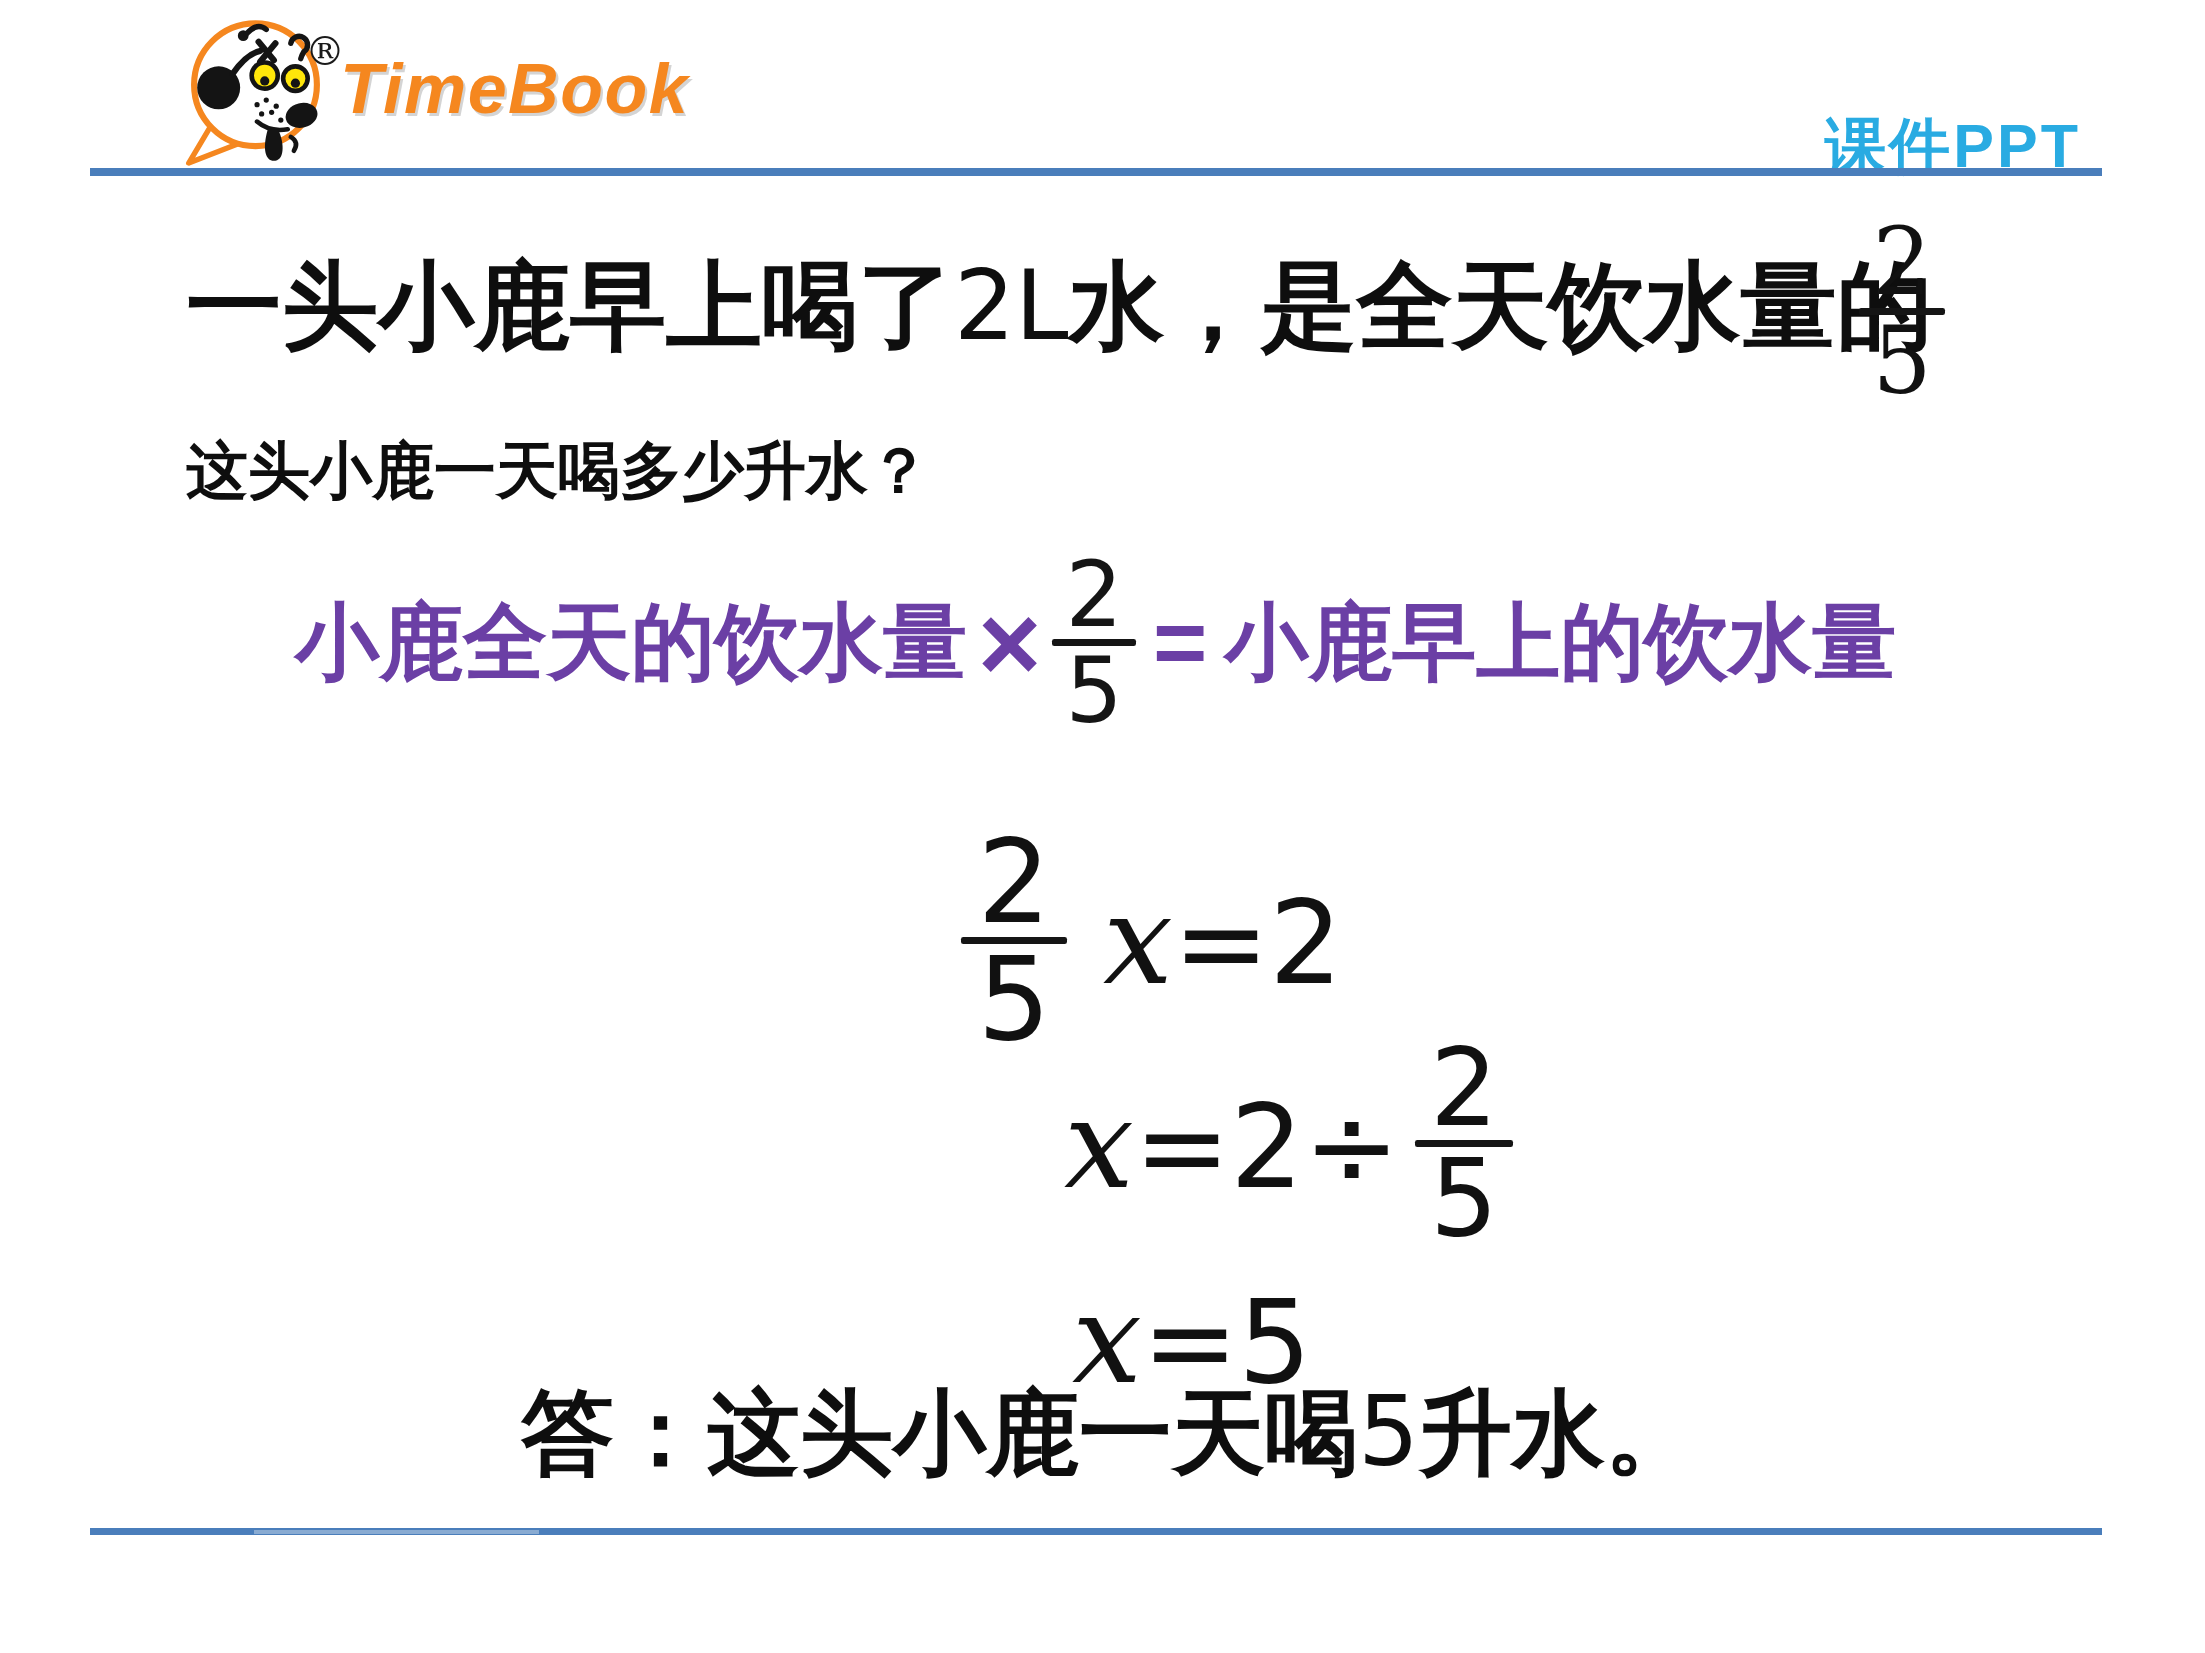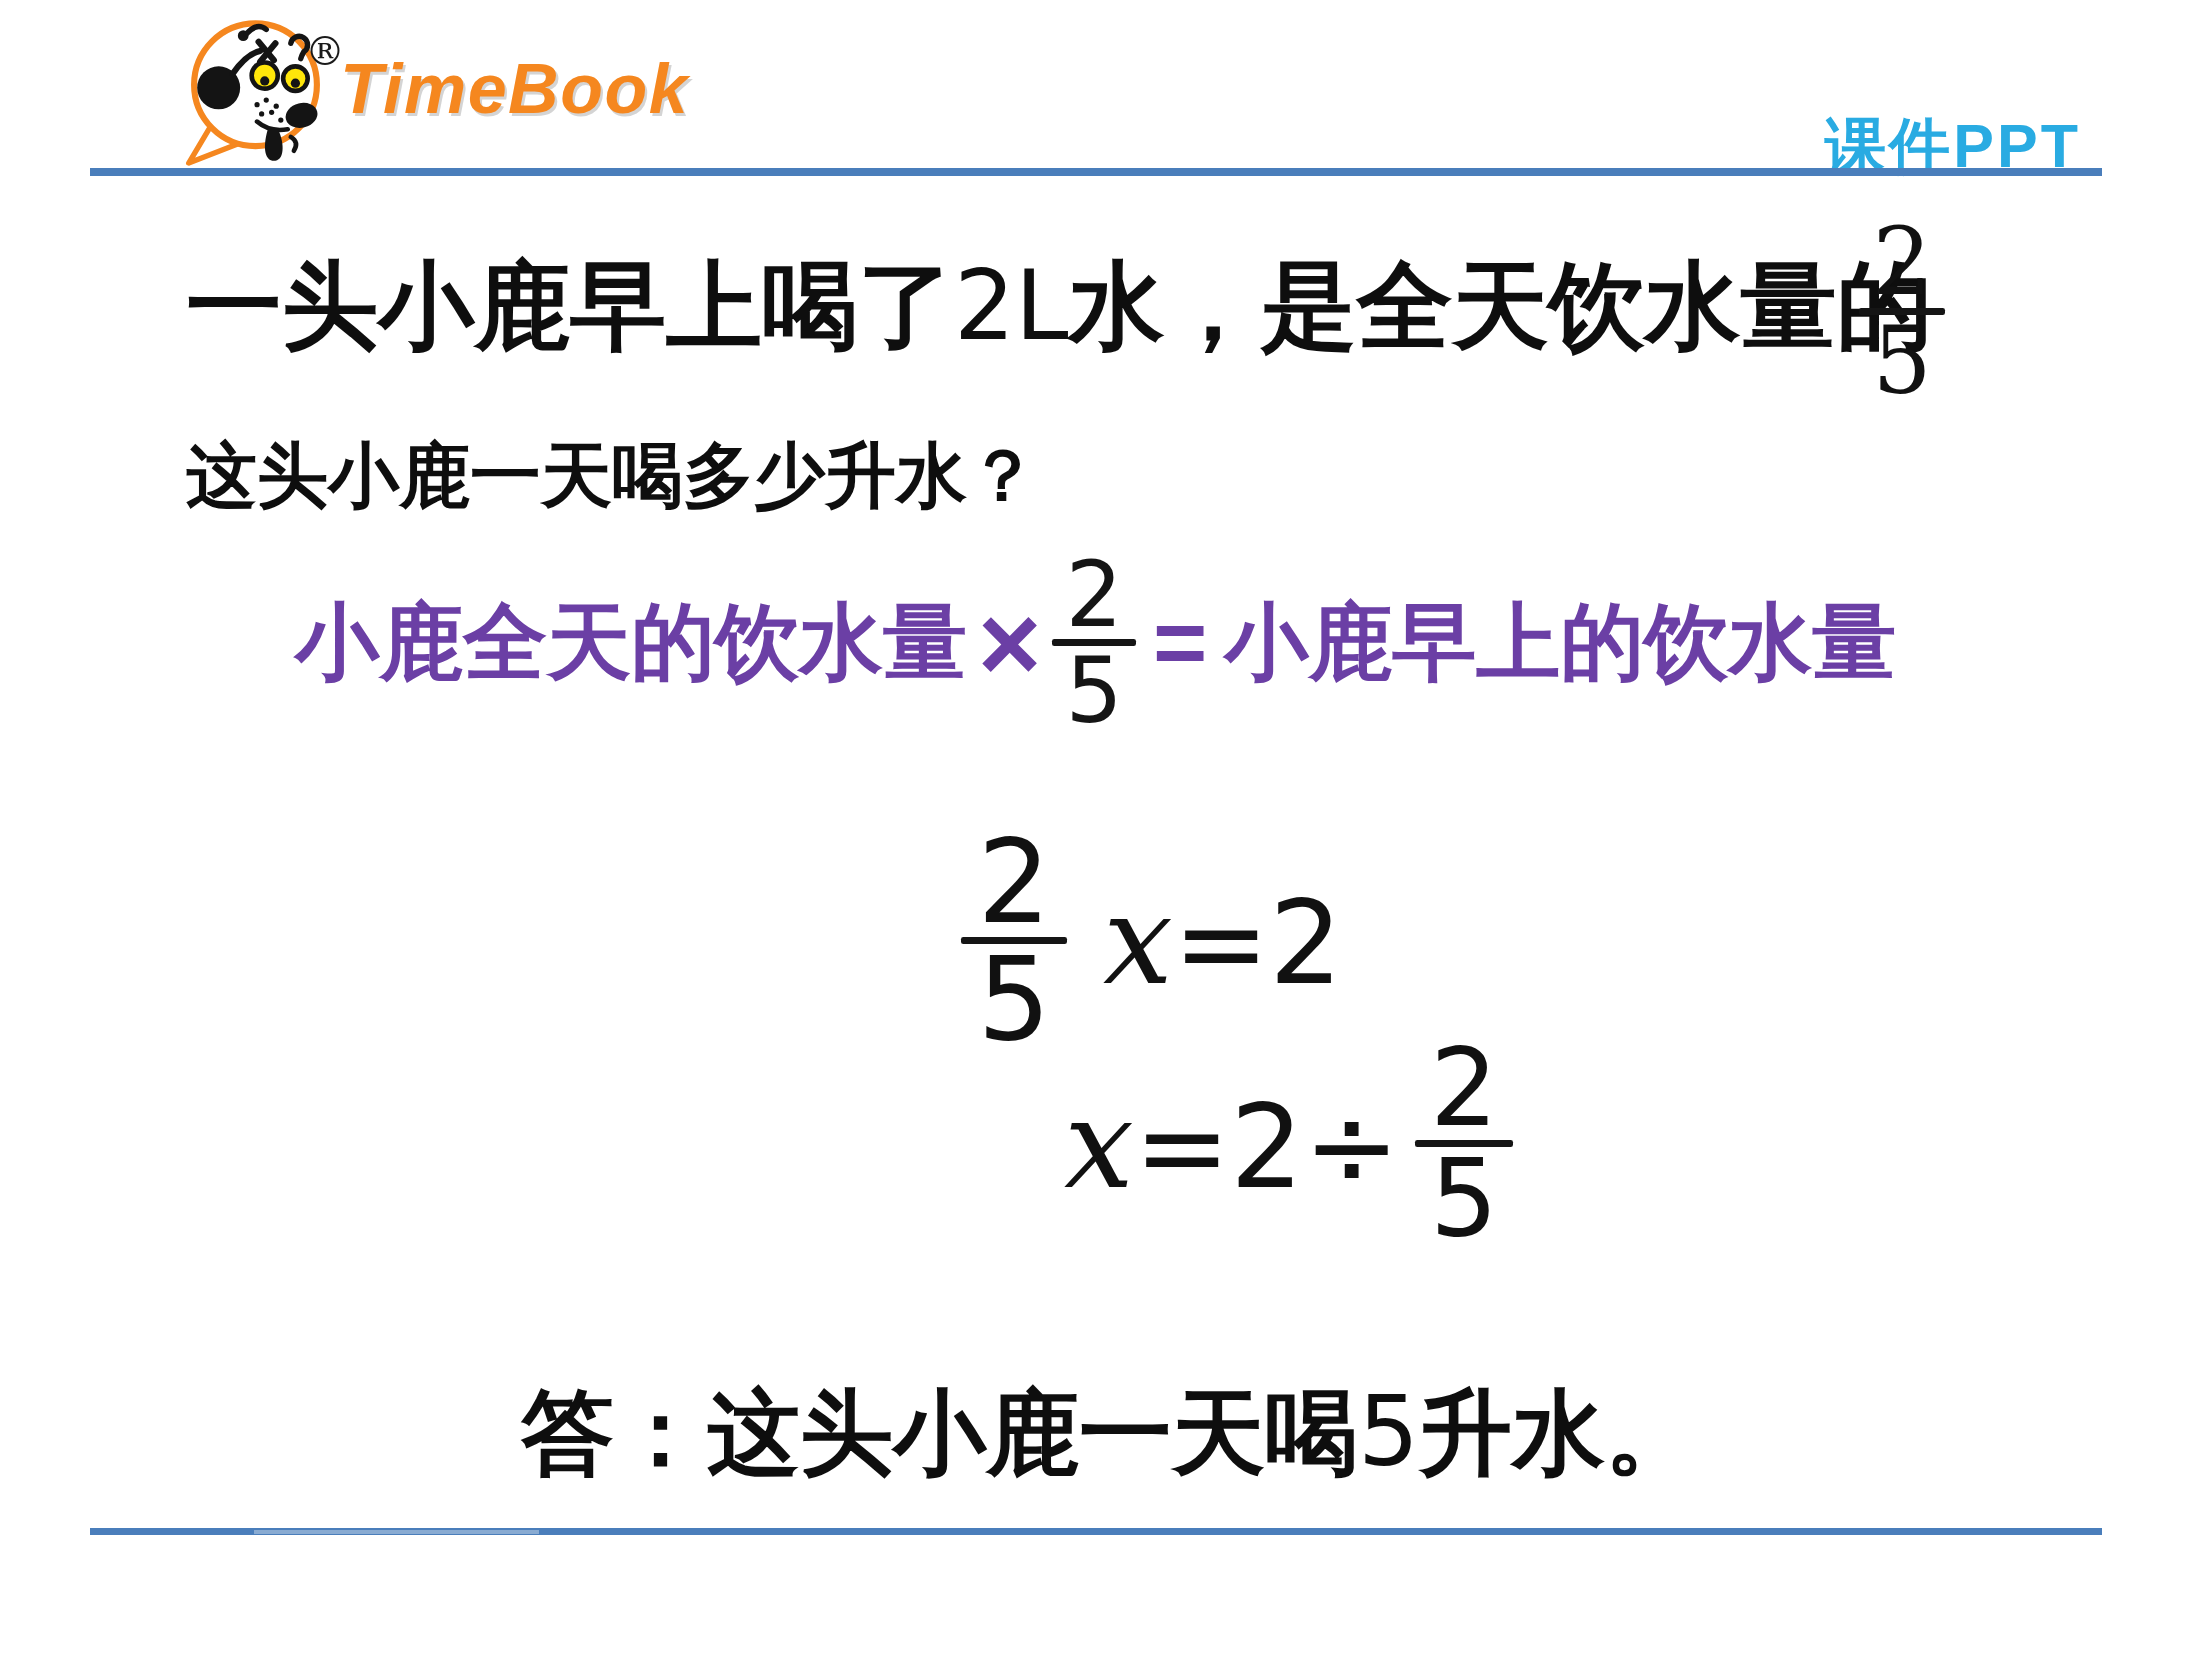--- a/index.html
+++ b/index.html
@@ -15,21 +15,21 @@
     letter-spacing:1.5px;color:#F5871F;text-shadow:2.3px 3.1px 0 rgba(160,160,160,0.45), -1.5px -1.5px 0 #ffffff;
   }
   .corner-label{position:absolute;left:1825px;top:106px;font-size:61px;font-weight:bold;letter-spacing:3.1px;color:#29ABE2;}
   .rule{position:absolute;background:#4A7EBB;}
   .rule-top{left:90px;top:168px;width:2012px;height:8.4px;}
   .rule-bottom{left:90px;top:1528px;width:2012px;height:6.9px;}
   .wm-streak{position:absolute;left:254px;top:1530px;width:285px;height:3.8px;background:rgba(255,255,255,0.35);}
   
   .hand{font-weight:bold;color:#0e0e0e;}
   .line1{position:absolute;left:186px;top:243px;font-size:96px;white-space:nowrap;}
-  .line2{position:absolute;left:186px;top:429px;font-size:71px;white-space:nowrap;}
+  .line2{position:absolute;left:186px;top:429px;font-size:62px;white-space:nowrap;}
   .print{font-family:"DejaVu Sans",sans-serif;font-weight:500;}
   
   .frac{display:inline-flex;flex-direction:column;align-items:center;}
   .frac .fnum,.frac .fden{line-height:0.82;}
   .frac .fbar{height:6.9px;background:#151515;border-radius:2.3px;margin:7.7px 0;width:100%;}
   .frac-serif{position:absolute;left:1859px;top:224px;width:86px;}
   .frac-serif .fnum,.frac-serif .fden{font-family:"DejaVu Serif",serif;font-size:93px;}
   .frac-rel{width:84px;color:#151515;}
   .frac-rel .fnum,.frac-rel .fden{font-family:"DejaVu Sans",sans-serif;font-size:90px;}
   .frac-eq1{width:106px;}
@@ -146,20 +146,25 @@
     <span class="eqline">
       <span class="var">x</span><span class="eqrest">=2÷</span>
     </span>
     <span class="frac frac-eq2">
       <span class="fnum">2</span>
       <span class="fbar"></span>
       <span class="fden">5</span>
     </span>
   </div>
 
+  <div class="eq-row eq3">
+    <span class="eqline">
+      <span class="var">x</span><span class="eqrest">=5</span>
+    </span>
+  </div>
 
   <div class="answer hand">
     <span>答：这头小鹿一天喝</span><span class="print">5</span><span>升水。</span>
   </div>
 
   <div class="rule rule-bottom"></div>
   <div class="wm-streak"></div>
 </div>
 
 

